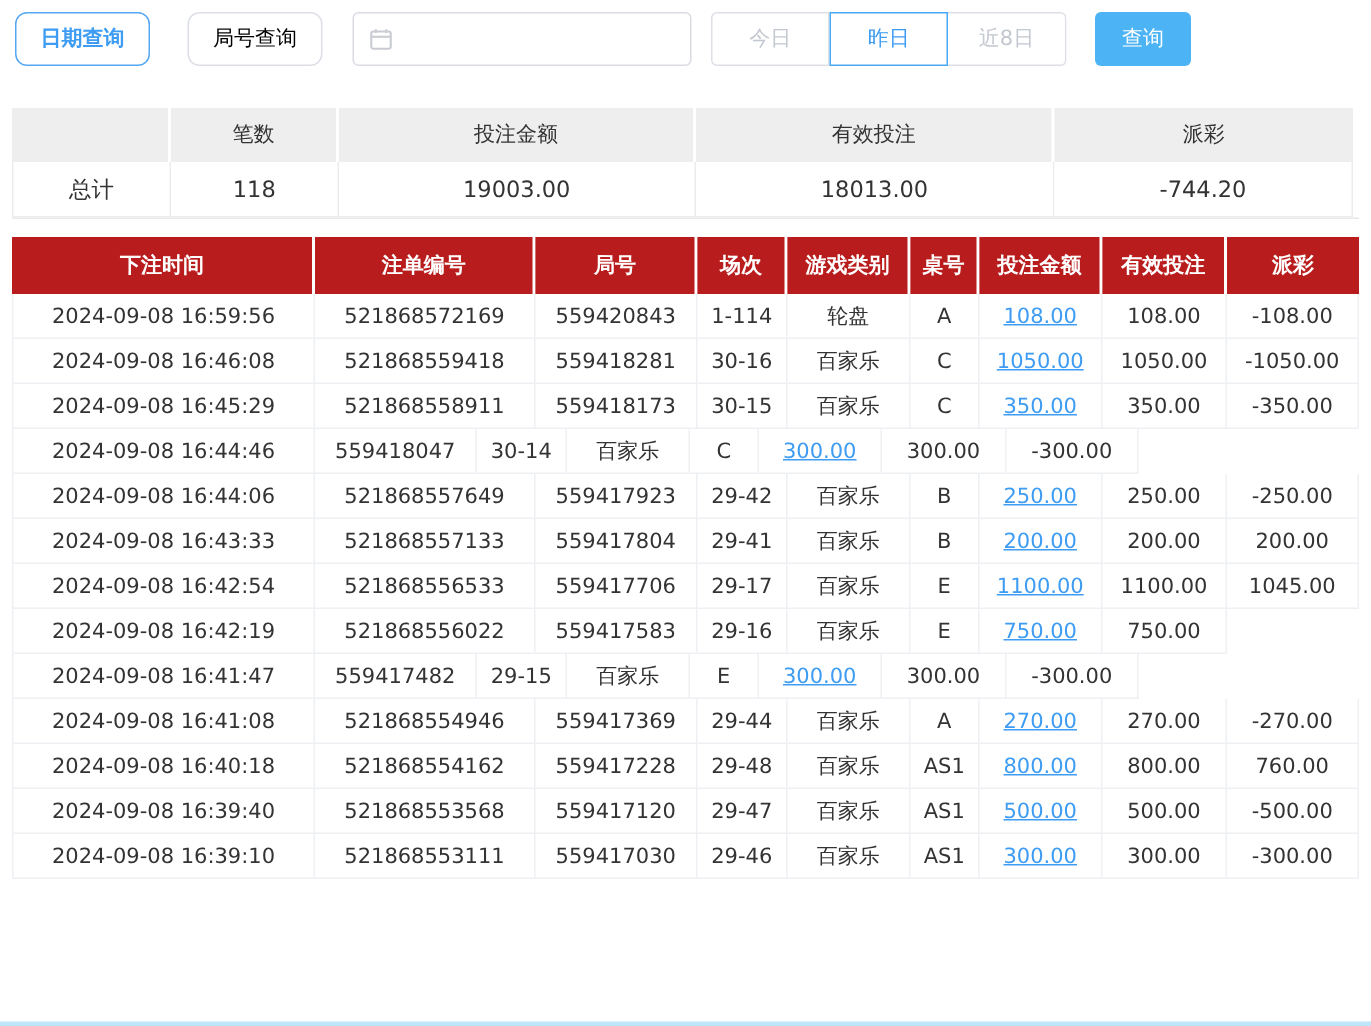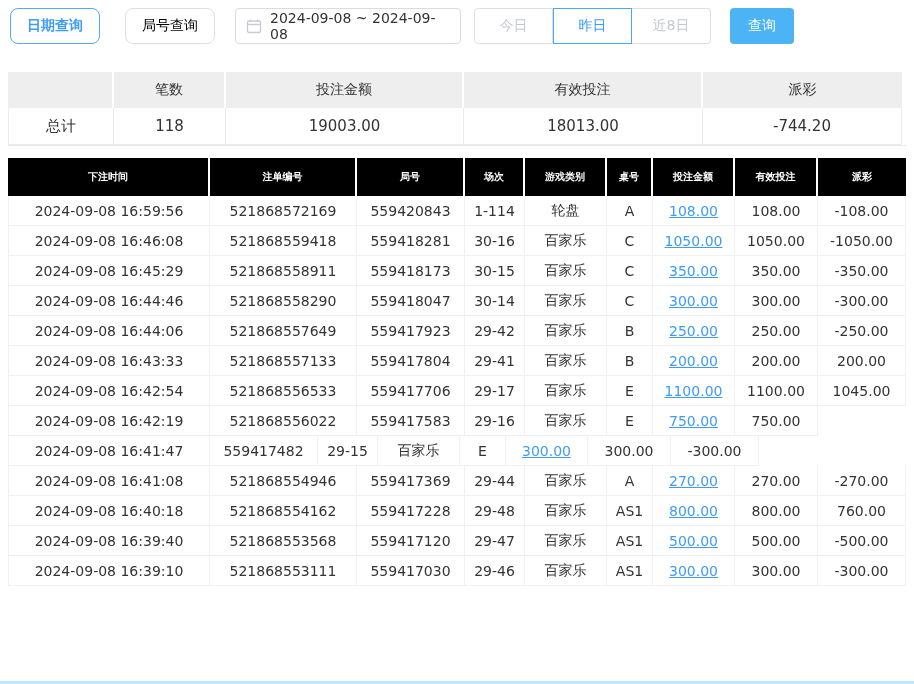--- a/index.html
+++ b/index.html
@@ -34,21 +34,21 @@
   .summary-header .shcell:last-child { border-right:none; }
   .summary-row { display:flex; height:38px; border-bottom:1px solid #e8e8e8; }
   .summary-row .scell { display:flex; align-items:center; justify-content:center; font-size:15px; color:#333;
                         border-right:1px solid #ececec; border-bottom:1px solid #ececec; background:#fff; }
   .summary-row .scell:first-child { border-left:1px solid #ececec; }
   .sc0{width:106px;} .sc1{width:112px;} .sc2{width:238px;} .sc3{width:239px;} .sc4{width:199px;}
 
   
   .bet-table { position:absolute; top:158px; left:8px; width:898px; }
   .bt-header { display:flex; height:38px; }
-  .bt-header .hcell { background:#000000; color:#fff; font-size:10px; font-weight:bold;
+  .bt-header .hcell { background:#b91c1c; color:#fff; font-size:14px; font-weight:bold;
                       display:flex; align-items:center; justify-content:center; border-right:2px solid #fff; }
   .bt-header .hcell:last-child { border-right:none; }
   .trow { display:flex; height:30px; background:#fff; }
   .trow .cell { display:flex; align-items:center; justify-content:center; font-size:14px; color:#333;
                 border-right:1px solid #eef0f4; border-bottom:1px solid #eef0f4; overflow:hidden; }
   .trow .cell:first-child { border-left:1px solid #eef0f4; }
   .mc0{width:202px;} .mc1{width:147px;} .mc2{width:108px;} .mc3{width:60px;} .mc4{width:82px;}
   .mc5{width:46px;} .mc6{width:82px;} .mc7{width:83px;} .mc8{width:88px;}
   .link { color:#3e9cf3; text-decoration:underline; cursor:pointer; }
   .neg { color:#f35b5b; }
@@ -64,21 +64,20 @@
     <div class="pill-btn active">日期查询</div>
     <div class="pill-btn plain">局号查询</div>
 
     <div class="date-input">
       <svg width="16" height="16" viewBox="0 0 16 16">
         <rect x="1.5" y="3" width="13" height="11.5" rx="1.5" fill="none" stroke="#c9ccd3" stroke-width="1.4"></rect>
         <line x1="1.5" y1="6.5" x2="14.5" y2="6.5" stroke="#c9ccd3" stroke-width="1.4"></line>
         <line x1="4.5" y1="1.5" x2="4.5" y2="4" stroke="#c9ccd3" stroke-width="1.4"></line>
         <line x1="11.5" y1="1.5" x2="11.5" y2="4" stroke="#c9ccd3" stroke-width="1.4"></line>
       </svg>
-      <span>2024-09-08 ~ 2024-09-08</span>
     </div>
 
     <div class="seg-group">
       <div class="seg">今日</div>
       <div class="seg mid selected">昨日</div>
       <div class="seg">近8日</div>
     </div>
 
     <button class="primary-btn">查询</button>
   </div>
@@ -147,21 +146,20 @@
           <div class="cell mc4">百家乐</div>
           <div class="cell mc5">C</div>
           <div class="cell mc6">
             <span class="link">350.00</span>
           </div>
           <div class="cell mc7">350.00</div>
           <div class="cell mc8 neg">-350.00</div>
         </div>
         <div class="trow">
           <div class="cell mc0">2024-09-08 16:44:46</div>
-          <div class="cell mc1">521868558290</div>
           <div class="cell mc2">559418047</div>
           <div class="cell mc3">30-14</div>
           <div class="cell mc4">百家乐</div>
           <div class="cell mc5">C</div>
           <div class="cell mc6">
             <span class="link">300.00</span>
           </div>
           <div class="cell mc7">300.00</div>
           <div class="cell mc8 neg">-300.00</div>
         </div>

